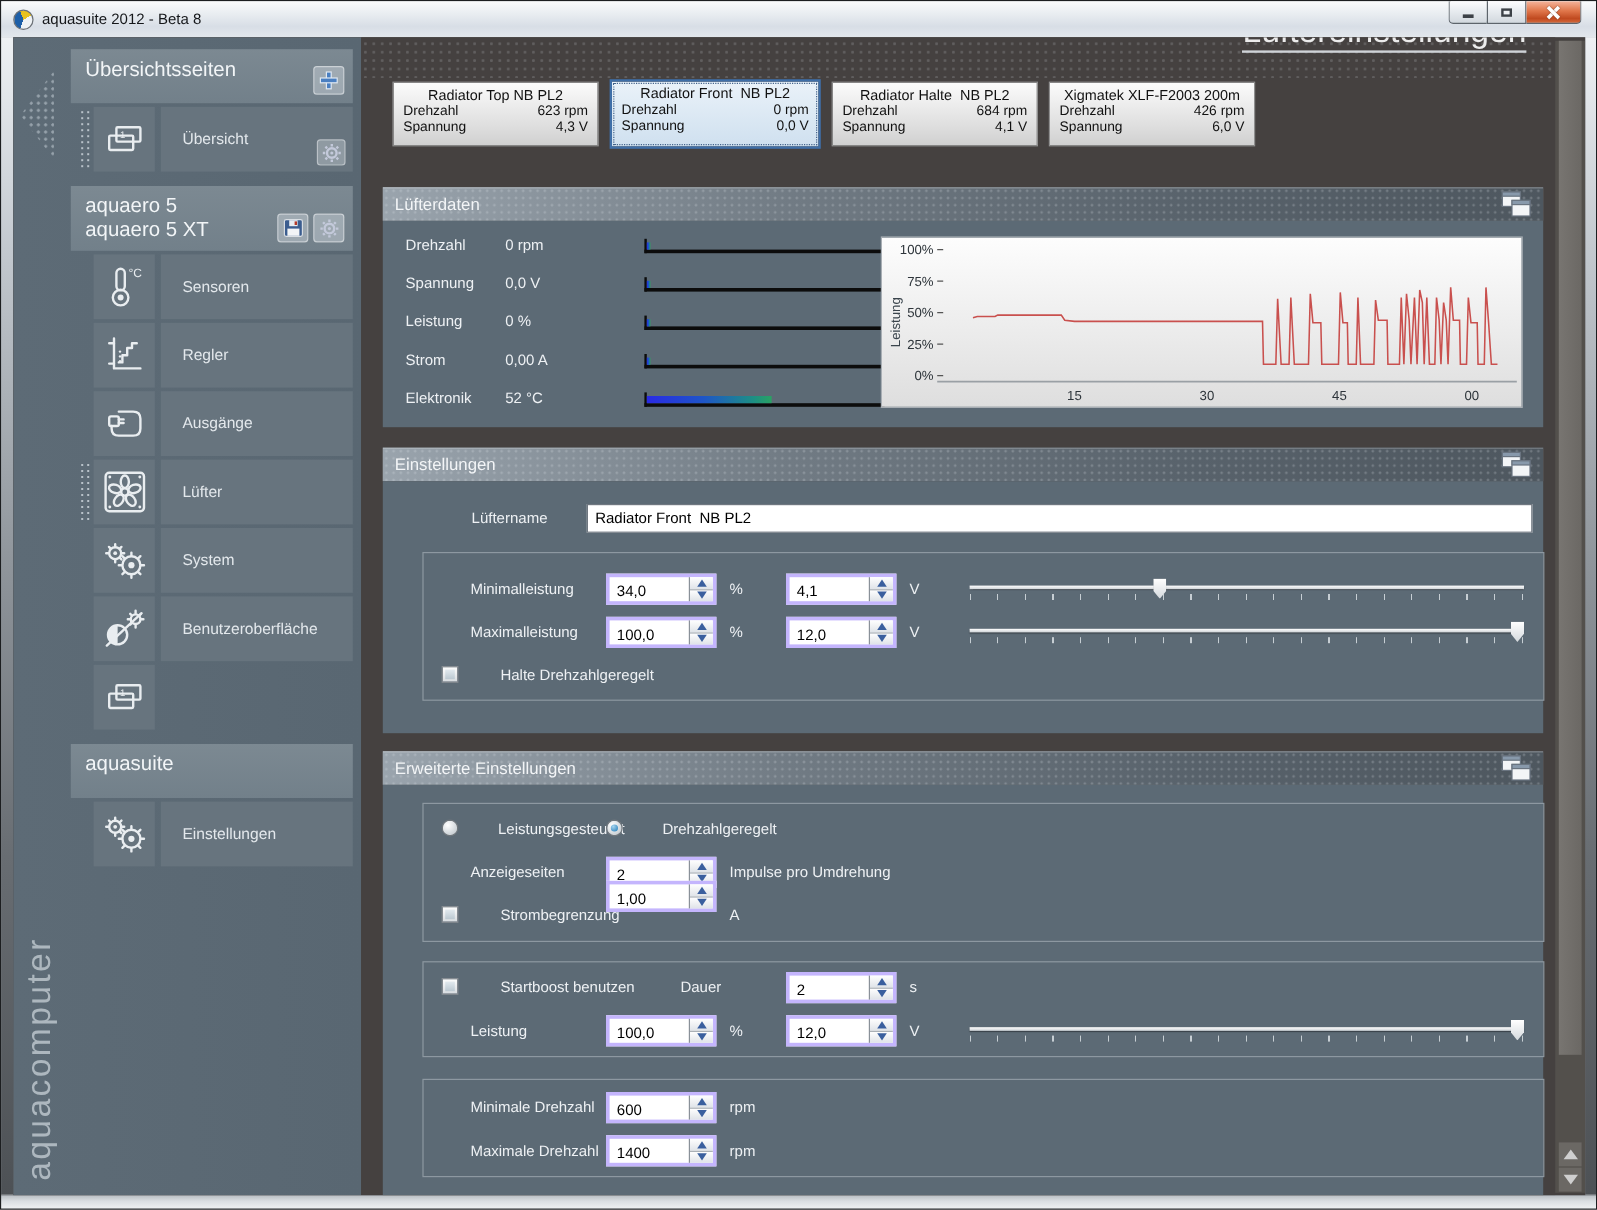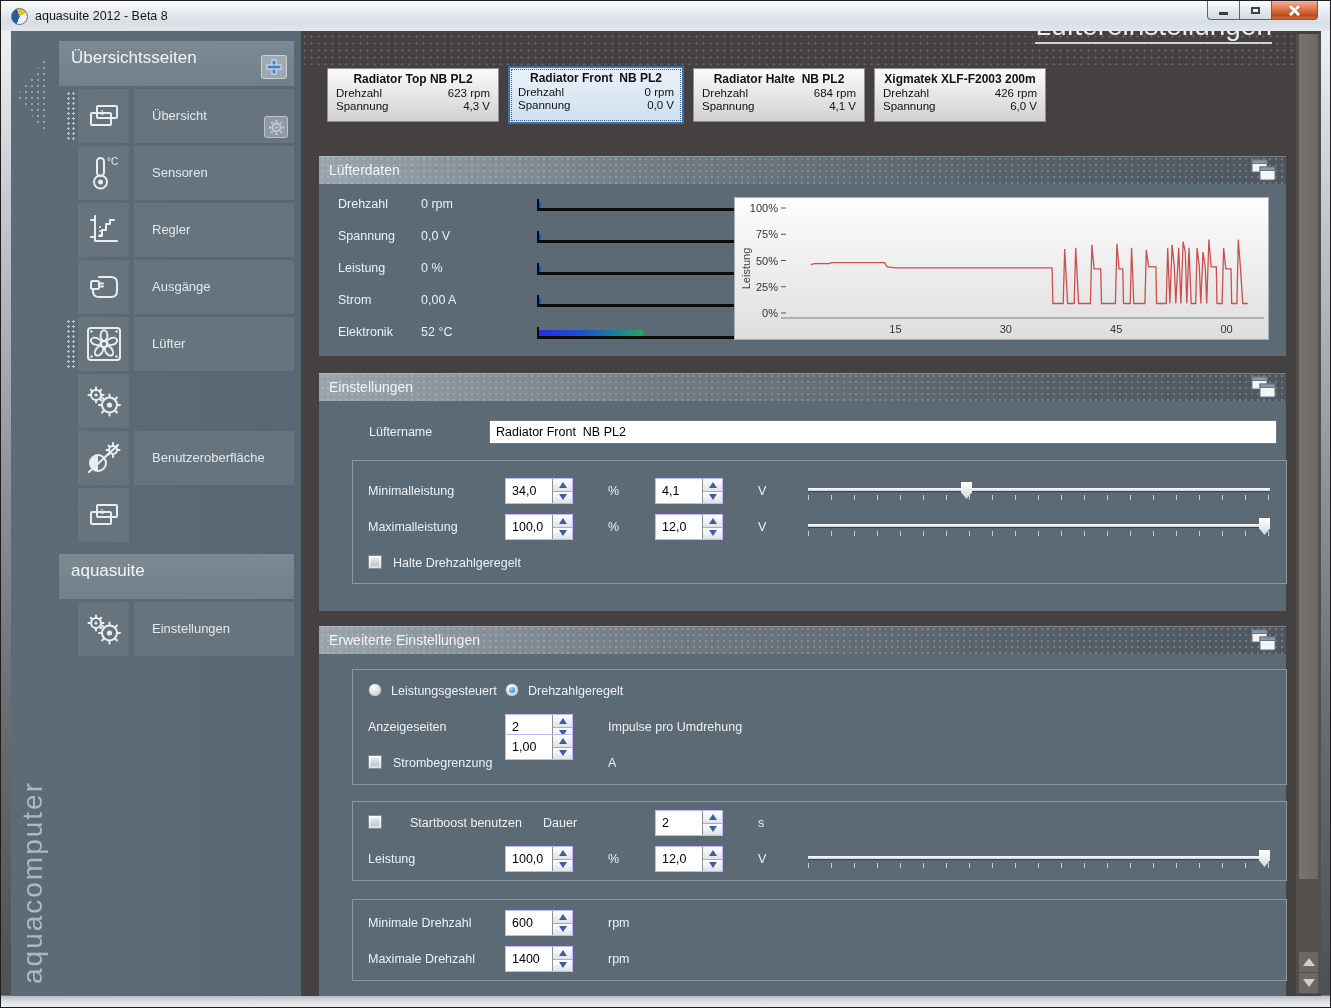--- a/index.html
+++ b/index.html
@@ -68,21 +68,21 @@
   .dots-band{position:absolute;top:2px;left:0;right:0;height:32px;
     background-image:radial-gradient(rgba(205,210,215,.20) 1px,transparent 1.35px);background-size:7px 7px;}
   .page-title{position:absolute;top:-21px;right:24px;font-size:28px;line-height:32px;color:#ececec;
     border-bottom:2px solid #cfd3d7;padding-bottom:0;}
   .cards{position:absolute;top:34px;left:26px;height:60px;display:flex;gap:9px;align-items:center;}
   .card{width:172px;height:54px;box-sizing:border-box;border:1px solid #8f8f8f;cursor:pointer;
     background:linear-gradient(180deg,#fbfbfb,#dedede 70%,#d0d0d0);color:#111;position:relative;}
   .card.selected{border:2px solid #3f6fa8;height:58px;width:176px;
     background:linear-gradient(180deg,#eaf2f9,#cfe0ef);}
   .card.selected:after{content:"";position:absolute;inset:1px;border:1px dotted #44638a;pointer-events:none;}
-  .card .c-title{font-weight:bold;font-size:12px;text-align:center;margin-top:3px;white-space:pre;}
+  .card .c-title{font-weight:normal;font-size:12px;text-align:center;margin-top:3px;white-space:pre;}
   .card .c-row{display:flex;justify-content:space-between;padding:1px 8px 0;font-size:11.5px;}
 
   .panel{position:absolute;left:18px;width:967px;}
   #panel-fandata{top:125px;height:200px;}
   #panel-settings{top:342px;height:238px;}
   #panel-advanced{top:595px;height:372px;}
   .panel-header{height:28px;line-height:28px;color:#f3f5f7;font-size:14px;padding-left:10px;position:relative;
     background:linear-gradient(90deg,#9aa4ad,#717b84 35%,#58626b 70%,#4e575f),
                linear-gradient(#777,#777);
     box-shadow:inset 0 1px 0 rgba(255,255,255,.25);}
@@ -97,26 +97,26 @@
   .fd-value{position:absolute;left:83px;width:110px;color:#eef1f4;font-size:12.5px;}
   .fd-gauge{position:absolute;left:199px;top:2px;width:200px;height:12px;box-sizing:border-box;
     border-left:2px solid #0c0c0c;border-right:2px solid #0c0c0c;border-bottom:3px solid #0c0c0c;}
   .fd-fill{position:absolute;left:0;bottom:0;height:6px;
     background:linear-gradient(90deg,#2a2ae4,#1e55c8 45%,#1d8f85 85%,#2aa263);}
 
   .chart{position:absolute;left:415px;top:13px;width:535px;height:143px;box-sizing:border-box;
     border:1px solid #a8aeb4;background:linear-gradient(180deg,#fdfdfd,#ececec 55%,#dedede);}
 
   
-  .w-label{position:absolute;color:#eef1f4;font-size:12.5px;}
+  .w-label{position:absolute;color:#eef1f4;font-size:12.5px;margin-left:24px;}
   .unit{position:absolute;color:#eef1f4;font-size:12.5px;}
   .text-input{position:absolute;height:24px;background:#fff;border:1px solid #6f7780;box-sizing:border-box;
     font-size:12.5px;color:#000;line-height:22px;padding-left:6px;white-space:pre;cursor:text;}
   .group-box{position:absolute;border:1px solid #8d98a1;}
-  .spin{position:absolute;width:68px;height:26px;display:flex;background:#fff;border:1px solid #c4b5fd;box-sizing:border-box;cursor:text;}
+  .spin{position:absolute;width:92px;height:26px;display:flex;background:#fff;border:3px solid #c4b5fd;box-sizing:border-box;cursor:text;}
   .spin-val{flex:1;font-size:12.5px;color:#000;line-height:24px;padding-left:6px;}
   .spin-btns{width:19px;border-left:1px solid #8a9199;display:flex;flex-direction:column;}
   .spin-b{flex:1;display:flex;align-items:center;justify-content:center;cursor:pointer;
     background:linear-gradient(180deg,#fefefe,#dfe3e8);}
   .spin-b + .spin-b{border-top:1px solid #aab0b6;}
   .tri-up{width:0;height:0;border-left:4px solid transparent;border-right:4px solid transparent;border-bottom:6px solid #3a5f9e;}
   .tri-dn{width:0;height:0;border-left:4px solid transparent;border-right:4px solid transparent;border-top:6px solid #3a5f9e;}
 
   .slider{position:absolute;width:462px;height:20px;cursor:pointer;}
   .sl-track{position:absolute;left:0;right:0;top:7px;height:3px;background:linear-gradient(180deg,#ffffff,#cdd2d6);
@@ -196,20 +196,39 @@
             <span class="sb-label-tile">Übersicht<span class="sb-item-gear">
                 <svg width="17" height="17" viewBox="0 0 17 17">
                   <circle cx="8.5" cy="8.5" r="4" fill="none" stroke="#c3c9da" stroke-width="2"></circle>
                   <circle cx="8.5" cy="8.5" r="1.3" fill="#c3c9da"></circle>
                   <g stroke="#c3c9da" stroke-width="2">
                     <path d="M8.5 1 V3 M8.5 14 V16 M1 8.5 H3 M14 8.5 H16 M3.2 3.2 L4.6 4.6 M12.4 12.4 L13.8 13.8 M13.8 3.2 L12.4 4.6 M4.6 12.4 L3.2 13.8"></path>
                   </g>
                 </svg>
               </span></span>
           </div>
+          <div class="sb-header mt12"><span>aquaero 5</span><span class="line2">aquaero 5 XT</span><span class="sb-actions">
+              <span class="sb-abtn">
+                <svg width="17" height="16" viewBox="0 0 17 16">
+                  <rect x="1" y="1" width="15" height="14" rx="1.5" fill="#3b5d8f" stroke="#d8dde2"></rect>
+                  <rect x="5" y="1.5" width="7" height="5" fill="#e8edf1"></rect>
+                  <rect x="9.5" y="2.5" width="2" height="3" fill="#b33a2a"></rect>
+                  <rect x="3.5" y="8.5" width="10" height="6" fill="#f2f4f6"></rect>
+                </svg>
+              </span>
+              <span class="sb-abtn">
+                <svg width="17" height="17" viewBox="0 0 17 17">
+                  <circle cx="8.5" cy="8.5" r="4" fill="none" stroke="#c3c9da" stroke-width="2"></circle>
+                  <circle cx="8.5" cy="8.5" r="1.3" fill="#c3c9da"></circle>
+                  <g stroke="#c3c9da" stroke-width="2">
+                    <path d="M8.5 1 V3 M8.5 14 V16 M1 8.5 H3 M14 8.5 H16 M3.2 3.2 L4.6 4.6 M12.4 12.4 L13.8 13.8 M13.8 3.2 L12.4 4.6 M4.6 12.4 L3.2 13.8"></path>
+                  </g>
+                </svg>
+              </span>
+            </span></div>
           <div class="sb-item">
             <span class="sb-icon-tile">
               <svg width="36" height="38" viewBox="0 0 36 38">
                 <rect x="11" y="4" width="7" height="18" rx="3.5" stroke="#e9edf0" stroke-width="2" fill="none" stroke-linecap="round" stroke-linejoin="round"></rect>
                 <circle cx="14.5" cy="28" r="6.5" stroke="#e9edf0" stroke-width="2" fill="none" stroke-linecap="round" stroke-linejoin="round"></circle>
                 <circle cx="14.5" cy="28" r="2.5" fill="#e9edf0"></circle>
                 <text x="21" y="11" font-size="10" fill="#e9edf0" font-family="Liberation Sans">°C</text>
               </svg>
             </span>
             <span class="sb-label-tile">Sensoren</span>
@@ -266,20 +285,21 @@
                 <g stroke="#e9edf0" stroke-width="2" fill="none" stroke-linecap="round" stroke-linejoin="round">
                   <path d="M11 3.5 V5.5 M11 16.5 V18.5 M3.5 11 H5.5 M16.5 11 H18.5 M5.8 5.8 L7.2 7.2 M14.8 14.8 L16.2 16.2 M16.2 5.8 L14.8 7.2"></path>
                 </g>
                 <circle cx="24.5" cy="21" r="7.5" stroke="#e9edf0" stroke-width="2" fill="none" stroke-linecap="round" stroke-linejoin="round"></circle>
                 <circle cx="24.5" cy="21" r="2.6" fill="#e9edf0"></circle>
                 <g stroke="#e9edf0" stroke-width="2" fill="none" stroke-linecap="round" stroke-linejoin="round">
                   <path d="M24.5 10.5 V13 M24.5 29 V31.5 M14 21 H16.5 M32.5 21 H35 M17 13.5 L18.8 15.3 M30.2 26.7 L32 28.5 M32 13.5 L30.2 15.3 M18.8 26.7 L17 28.5"></path>
                 </g>
               </svg>
             </span>
+            <span class="sb-label-tile">System</span>
           </div>
           <div class="sb-item">
             <span class="sb-icon-tile">
               <svg width="38" height="36" viewBox="0 0 38 36">
                 <circle cx="13" cy="23" r="8" stroke="#e9edf0" stroke-width="2" fill="none" stroke-linecap="round" stroke-linejoin="round"></circle>
                 <path d="M13 15 a8 8 0 0 0 0 16 z" fill="#e9edf0"></path>
                 <line x1="4" y1="32" x2="33" y2="5" stroke="#e9edf0" stroke-width="2" fill="none" stroke-linecap="round" stroke-linejoin="round"></line>
                 <circle cx="28" cy="10" r="4" stroke="#e9edf0" stroke-width="2" fill="none" stroke-linecap="round" stroke-linejoin="round"></circle>
                 <g stroke="#e9edf0" stroke-width="2" fill="none" stroke-linecap="round" stroke-linejoin="round">
                   <path d="M28 3 V5 M28 15 V17 M21.5 10 H23.5 M32.5 10 H34.5 M23.5 5.5 L24.9 6.9 M31.1 13.1 M32.5 5.5 L31.1 6.9 M24.9 13.1 L23.5 14.5"></path>
@@ -568,21 +588,21 @@
                   <span class="spin-b">
                     <i class="tri-dn"></i>
                   </span>
                 </span>
               </div>
             <span class="unit" style="left:255px;top:86px">A</span>
           </div>
 
           <div class="group-box" style="left:33px;top:147px;width:933px;height:78px">
             <span class="checkbox" style="left:15px;top:13px"></span>
-            <span class="w-label" style="left:57px;top:14px">Startboost benutzen</span>
+            <span class="w-label" style="left:40px;top:14px">Startboost benutzen</span>
             <span class="w-label" style="left:190px;top:14px">Dauer</span>
             <div class="spin" style="left:302px;top:8px">
                 <span class="spin-val">2</span>
                 <span class="spin-btns">
                   <span class="spin-b">
                     <i class="tri-up"></i>
                   </span>
                   <span class="spin-b">
                     <i class="tri-dn"></i>
                   </span>

